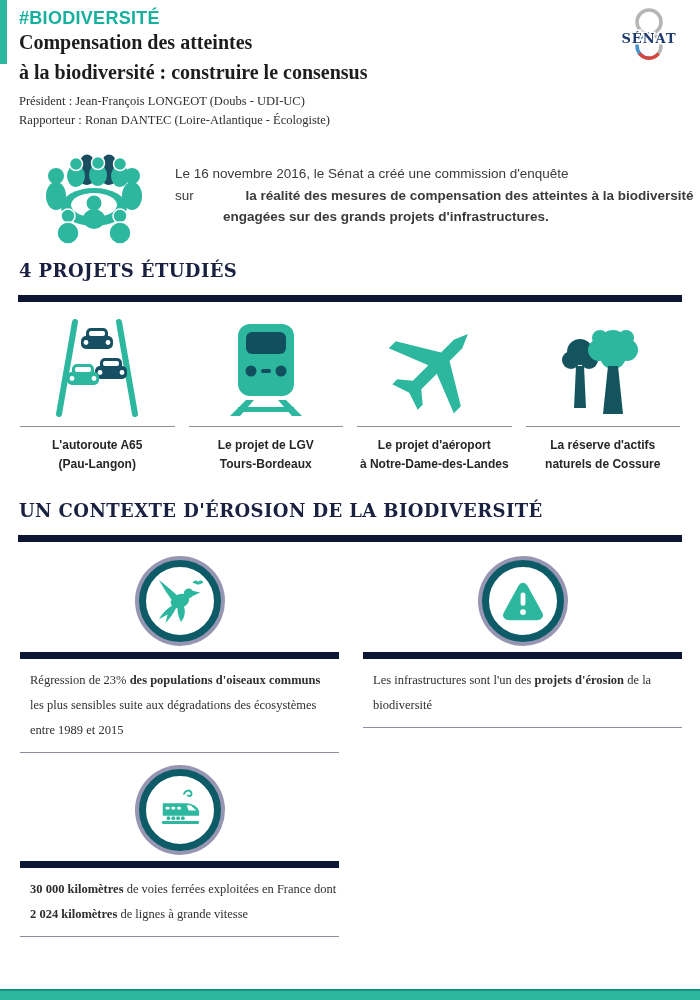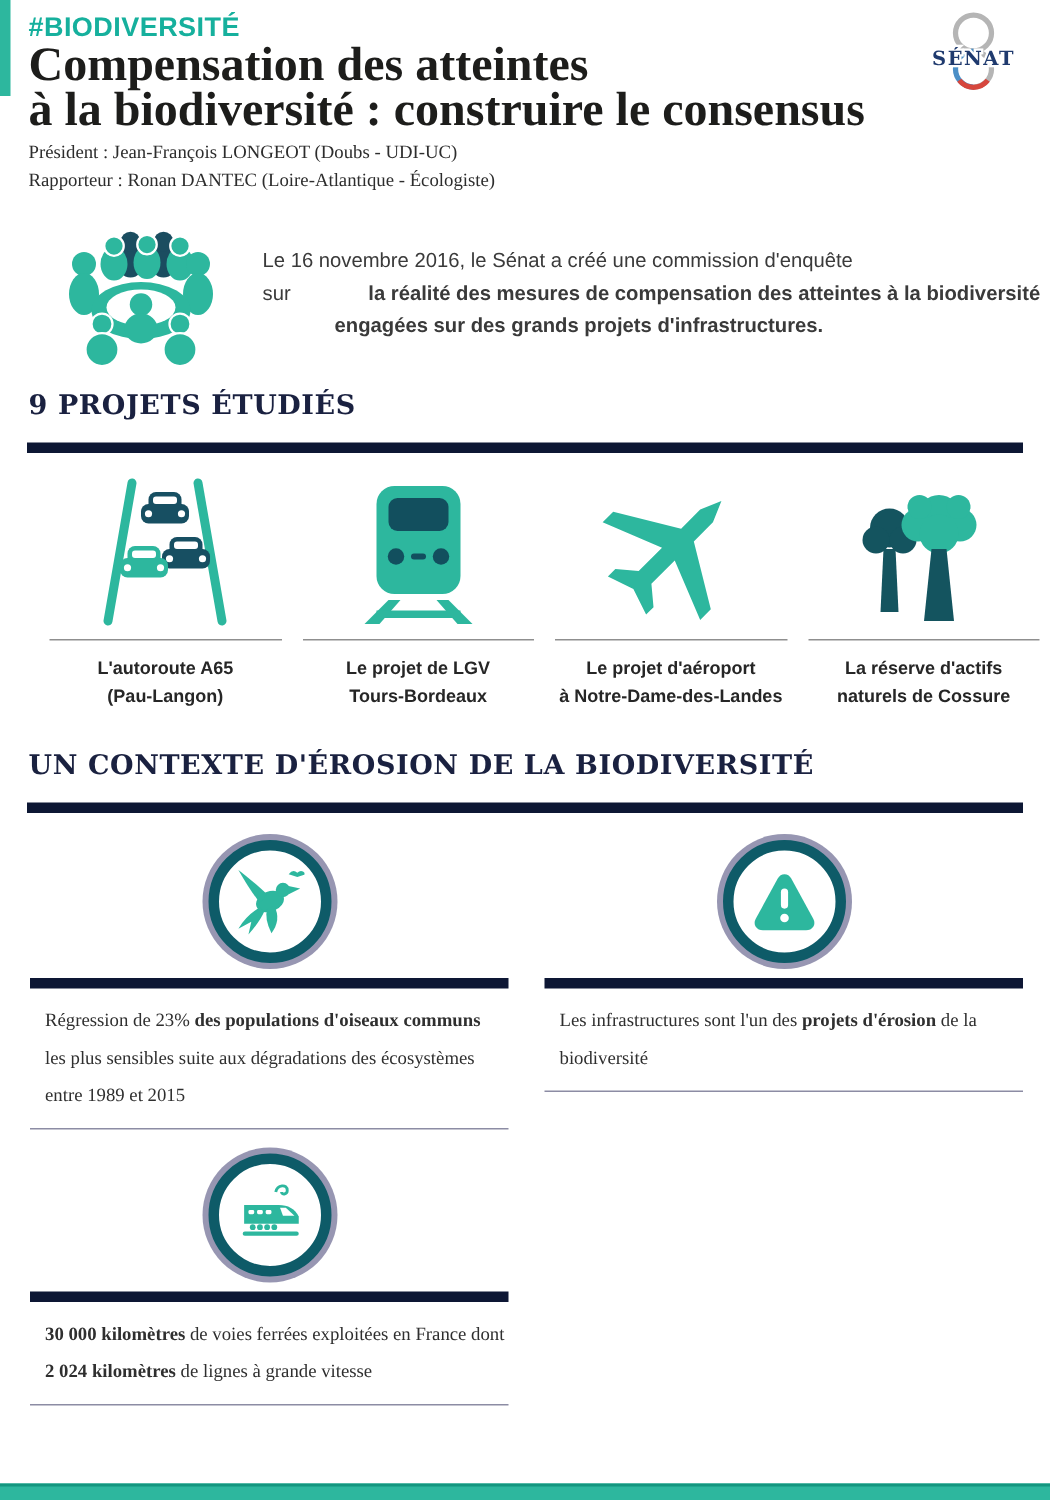--- a/index.html
+++ b/index.html
@@ -1,30 +1,30 @@
 <!DOCTYPE html>
 <html><head>
 <meta charset="utf-8">
 <style>
   html,body{margin:0;padding:0;background:#e9e9e9;}
   .page{position:relative;width:700px;height:1000px;margin:0 auto;background:#ffffff;overflow:hidden;
         font-family:"Liberation Sans",sans-serif;}
   .teal-edge{position:absolute;left:0;top:0;width:7px;height:64px;background:#2db79e;}
   .hashtag{position:absolute;left:19px;top:8px;font-weight:700;font-size:18px;color:#16b09d;letter-spacing:.3px;}
   .title{position:absolute;left:19px;top:27px;margin:0;font-family:"Liberation Serif",serif;
-         font-weight:700;font-size:32px;line-height:30px;color:#1d1d1b;white-space:nowrap;}
+         font-weight:700;font-size:20px;line-height:30px;color:#1d1d1b;white-space:nowrap;}
   .meta{position:absolute;left:19px;top:92px;font-family:"Liberation Serif",serif;
         font-size:12.5px;line-height:19px;color:#2d2d2d;white-space:nowrap;}
   .logo{position:absolute;left:612px;top:5px;}
   .intro{position:absolute;left:46px;top:150px;display:flex;gap:33px;align-items:flex-start;}
   .intro-text{padding-top:13px;font-size:13.5px;line-height:21.5px;color:#3a3a3a;white-space:nowrap;}
   .sec-title{position:absolute;left:19px;margin:0;font-family:"DejaVu Serif",serif;
              font-weight:700;font-size:18px;color:#1a2140;letter-spacing:.4px;white-space:nowrap;}
   .navy-bar{position:absolute;left:18px;width:664px;height:7px;background:#0d1734;}
-  .proj-grid{position:absolute;left:33px;top:312px;width:660px;display:grid;
+  .proj-grid{position:absolute;left:20px;top:312px;width:660px;display:grid;
              grid-template-columns:repeat(4,1fr);gap:14px;}
   .proj-cell{display:flex;flex-direction:column;align-items:center;min-width:0;}
   .proj-icon{height:112px;display:flex;align-items:center;justify-content:center;}
   .proj-line{width:100%;border-top:1px solid #8f8f8f;margin-top:2px;}
   .proj-label{padding-top:9px;font-weight:700;font-size:12px;line-height:19px;color:#262626;
               text-align:center;white-space:nowrap;}
   .stat-grid{position:absolute;left:20px;top:554px;width:662px;display:grid;
              grid-template-columns:1fr 1fr;column-gap:24px;row-gap:10px;align-items:start;}
   .stat-cell{display:flex;flex-direction:column;min-width:0;}
   .badge-wrap{display:flex;justify-content:center;padding:6px 0 10px;}
@@ -91,21 +91,21 @@
         <ellipse cx="74" cy="83" rx="11" ry="11" fill="#2db79e" stroke="#fff" stroke-width="1.5"></ellipse>
       </g>
     </svg>
     <div class="intro-text">
         <div><span>Le 16 novembre 2016, le Sénat a créé une commission d'enquête</span></div>
         <div><span>sur </span><span class="b">la réalité des mesures de compensation des atteintes à la biodiversité</span></div>
         <div><span class="b">engagées sur des grands projets d'infrastructures.</span></div>
       </div>
   </div>
 
-  <h2 class="sec-title" style="top:260px;">9 PROJETS ÉTUDIÉS</h2>
+  <h2 class="sec-title" style="top:260px;">4 PROJETS ÉTUDIÉS</h2>
   <div class="navy-bar" style="top:295px;"></div>
 
   <div class="proj-grid">
 
     <div class="proj-cell">
       <div class="proj-icon">
         <svg width="104" height="104" viewBox="0 0 104 104">
           <path d="M30 6 L14 98" stroke="#2db79e" stroke-width="6" stroke-linecap="round" fill="none"></path>
           <path d="M74 6 L90 98" stroke="#2db79e" stroke-width="6" stroke-linecap="round" fill="none"></path>
           <g fill="#174f62">

